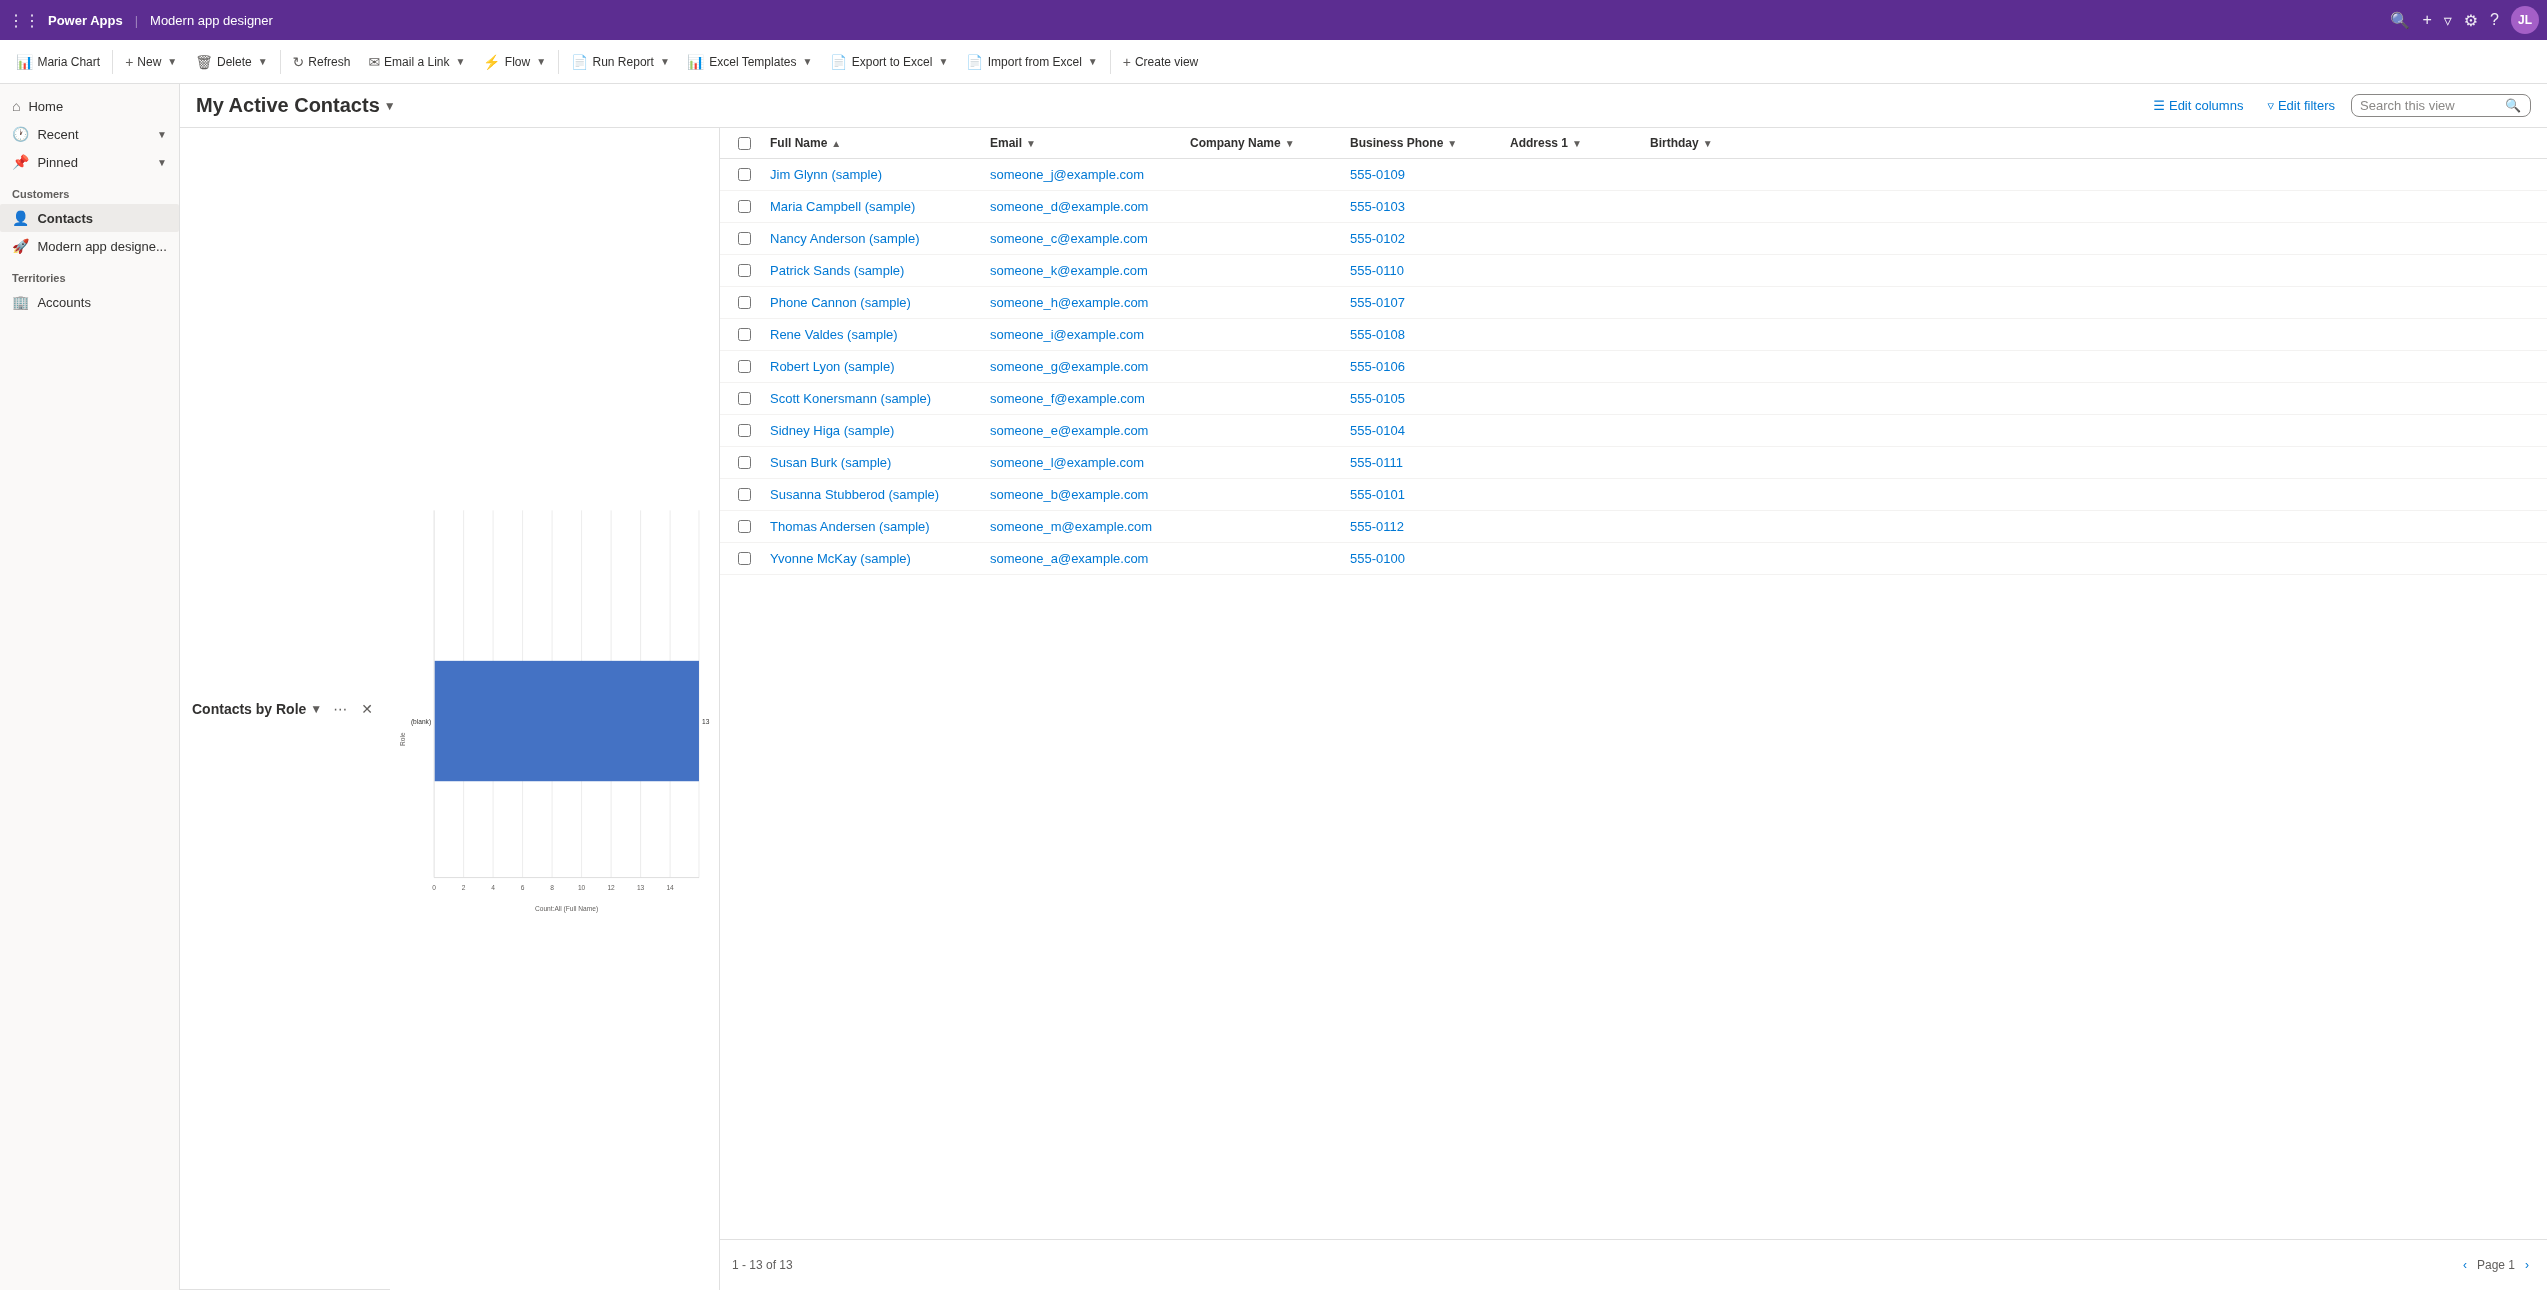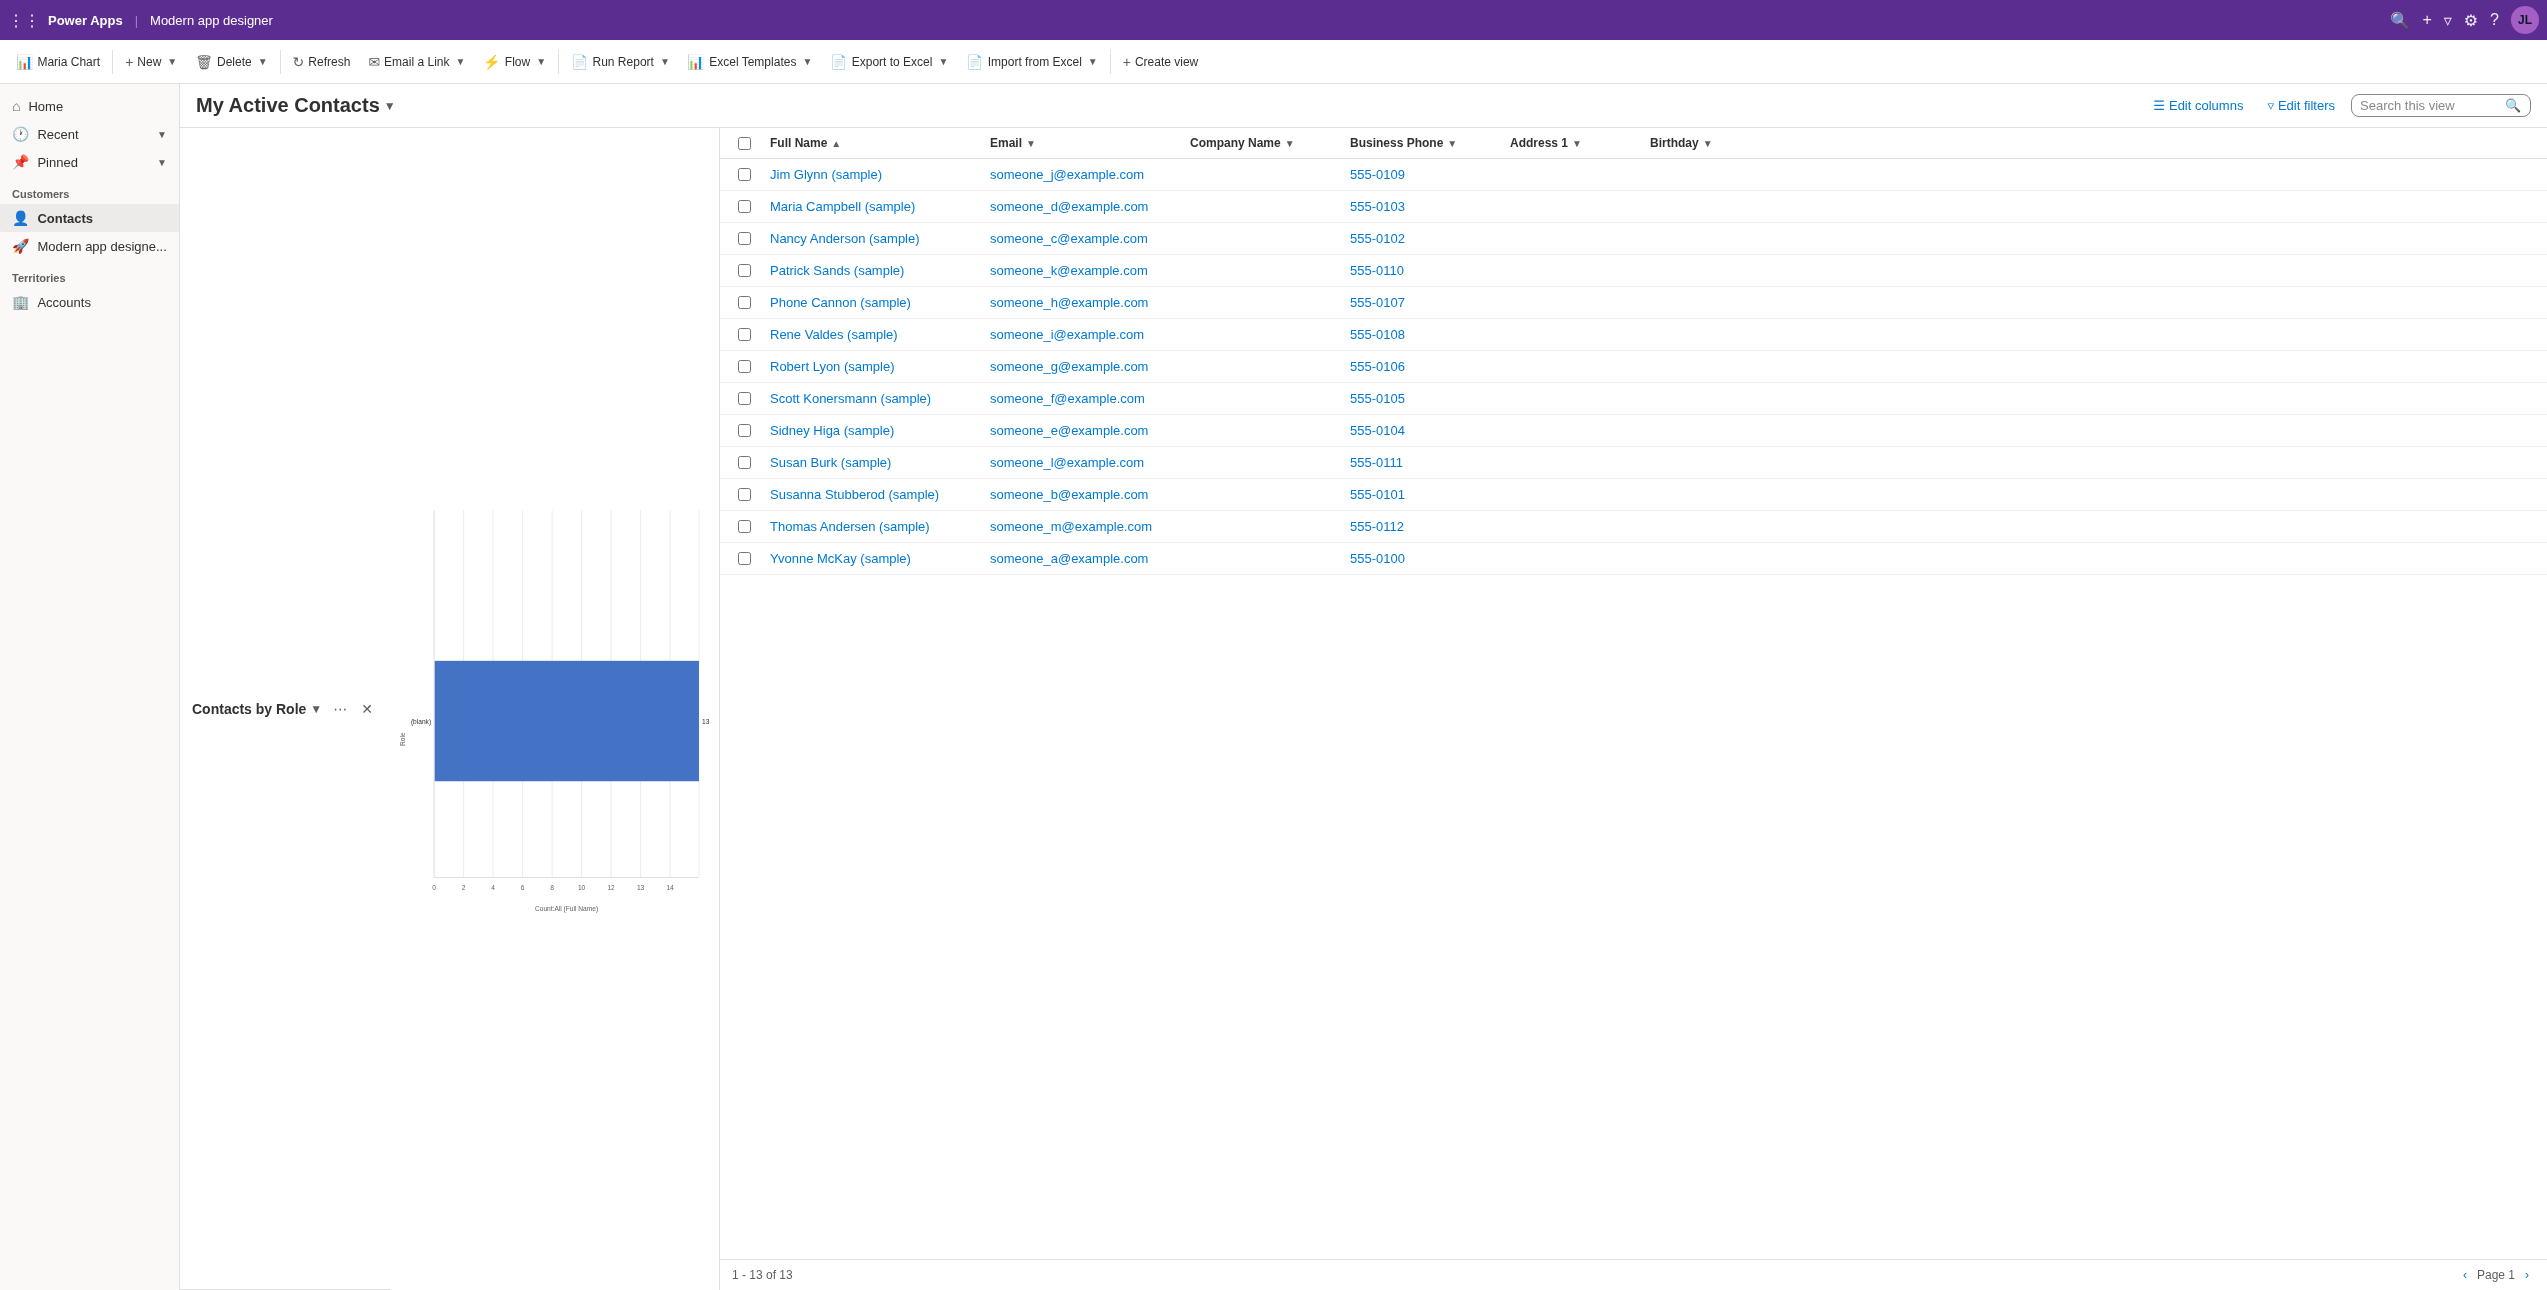--- a/index.html
+++ b/index.html
@@ -17,21 +17,21 @@
       position: fixed;
       top: 0; left: 0; right: 0;
       z-index: 100;
     }
     .top-nav .grid-icon { font-size: 16px; opacity: 0.9; cursor: pointer; }
     .top-nav .app-name { font-size: 13px; font-weight: 600; }
     .top-nav .separator { color: rgba(255,255,255,0.4); margin: 0 4px; }
     .top-nav .page-name { font-size: 13px; }
     .top-nav .nav-right { margin-left: auto; display: flex; align-items: center; gap: 12px; }
     .top-nav .nav-right span { font-size: 16px; cursor: pointer; opacity: 0.9; }
-    .avatar { width: 28px; height: 28px; border-radius: 50%; background: #a45fc7; display: flex; align-items: center; justify-content: center; font-size: 12px; font-weight: 600; color: #0f172a; cursor: pointer; }
+    .avatar { width: 28px; height: 28px; border-radius: 50%; background: #a45fc7; display: flex; align-items: center; justify-content: center; font-size: 12px; font-weight: 600; color: #ffffff; cursor: pointer; }
 
     
     .toolbar {
       background: white;
       height: 44px;
       display: flex;
       align-items: center;
       padding: 0 8px;
       border-bottom: 1px solid #e0e0e0;
       gap: 2px;
@@ -266,21 +266,21 @@
     .cell-full-name { width: 220px; flex-shrink: 0; }
     .cell-email { width: 200px; flex-shrink: 0; }
     .cell-company { width: 160px; flex-shrink: 0; }
     .cell-phone { width: 160px; flex-shrink: 0; }
     .cell-address { width: 140px; flex-shrink: 0; }
     .cell-birthday { width: 100px; flex-shrink: 0; }
 
     .table-footer {
       display: flex;
       align-items: center;
-      padding: 6px 12px;
+      padding: 16px 12px;
       border-top: 1px solid #e0e0e0;
       background: white;
       font-size: 12px;
       color: #605e5c;
       flex-shrink: 0;
       gap: 8px;
     }
     .pagination {
       margin-left: auto;
       display: flex;

